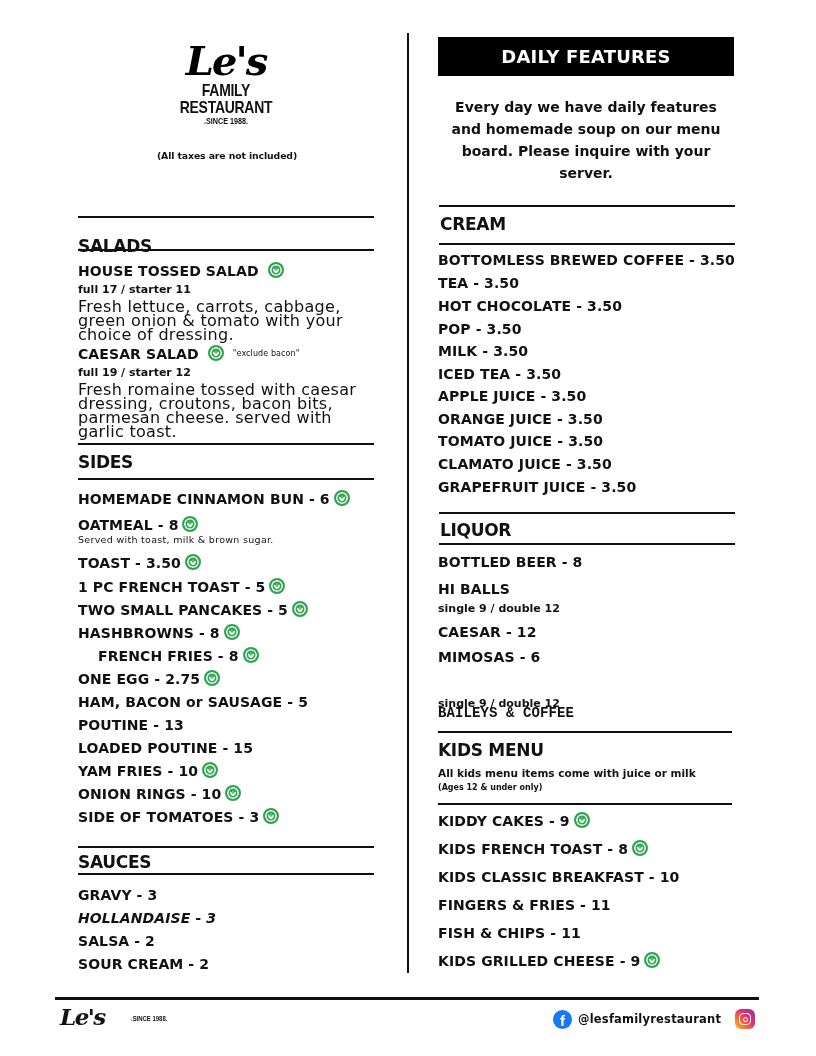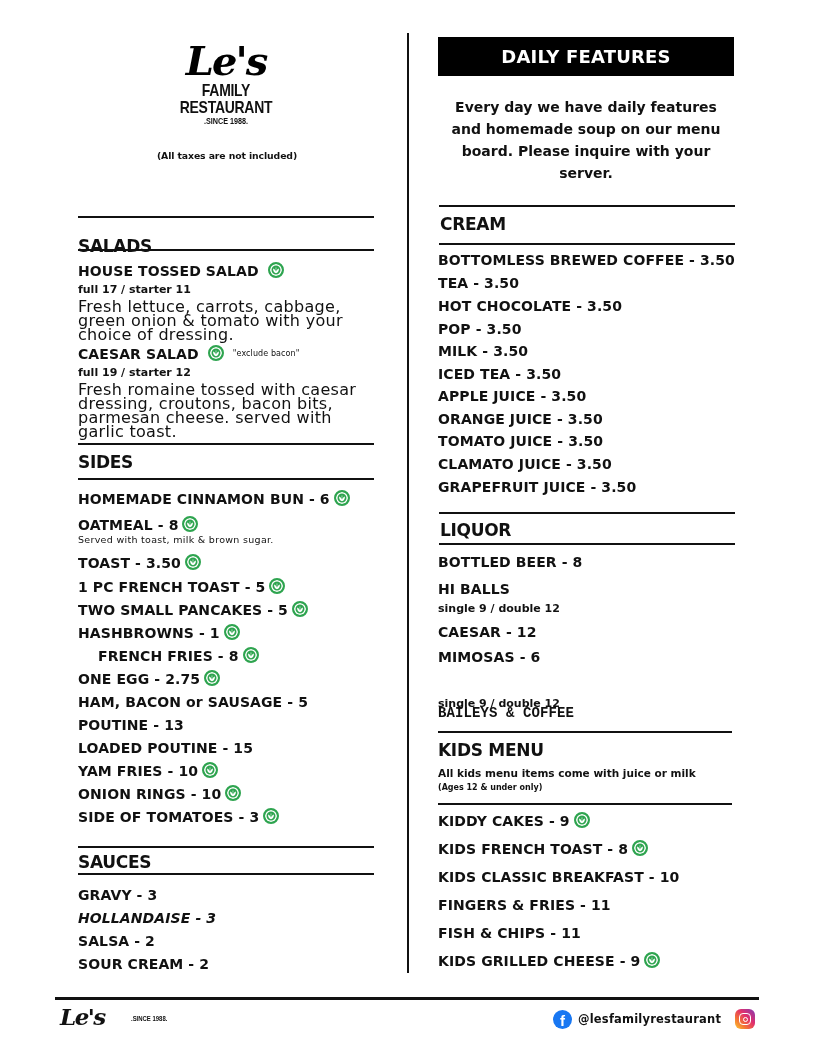--- a/index.html
+++ b/index.html
@@ -92,21 +92,21 @@
     <div class="desc" style="left: 78px; top: 533px; font-size: 9.5px;">Served with toast, milk &amp; brown sugar.</div>
     <div class="item" style="left: 78px; top: 554px;"><span>TOAST - 3.50</span><span class="veg"><svg viewBox="0 0 10 10">
           <path d="M5 9 C2 8 1 5 1.5 3 C3 3.5 4.5 5 5 7 C5.5 5 7 3.5 8.5 3 C9 5 8 8 5 9 Z M5 6 C4.5 4 4.5 2.5 5 1 C5.5 2.5 5.5 4 5 6 Z" fill="#fff"></path>
         </svg></span></div>
     <div class="item" style="left: 78px; top: 578px;"><span>1 PC FRENCH TOAST - 5</span><span class="veg"><svg viewBox="0 0 10 10">
           <path d="M5 9 C2 8 1 5 1.5 3 C3 3.5 4.5 5 5 7 C5.5 5 7 3.5 8.5 3 C9 5 8 8 5 9 Z M5 6 C4.5 4 4.5 2.5 5 1 C5.5 2.5 5.5 4 5 6 Z" fill="#fff"></path>
         </svg></span></div>
     <div class="item" style="left: 78px; top: 601px;"><span>TWO SMALL PANCAKES - 5</span><span class="veg"><svg viewBox="0 0 10 10">
           <path d="M5 9 C2 8 1 5 1.5 3 C3 3.5 4.5 5 5 7 C5.5 5 7 3.5 8.5 3 C9 5 8 8 5 9 Z M5 6 C4.5 4 4.5 2.5 5 1 C5.5 2.5 5.5 4 5 6 Z" fill="#fff"></path>
         </svg></span></div>
-    <div class="item" style="left: 78px; top: 624px;"><span>HASHBROWNS - 1</span><span class="veg"><svg viewBox="0 0 10 10">
+    <div class="item" style="left: 78px; top: 624px;"><span>HASHBROWNS - 8</span><span class="veg"><svg viewBox="0 0 10 10">
           <path d="M5 9 C2 8 1 5 1.5 3 C3 3.5 4.5 5 5 7 C5.5 5 7 3.5 8.5 3 C9 5 8 8 5 9 Z M5 6 C4.5 4 4.5 2.5 5 1 C5.5 2.5 5.5 4 5 6 Z" fill="#fff"></path>
         </svg></span></div>
     <div class="item" style="left: 78px; top: 647px; margin-left: 20px;"><span>FRENCH FRIES - 8</span><span class="veg"><svg viewBox="0 0 10 10">
           <path d="M5 9 C2 8 1 5 1.5 3 C3 3.5 4.5 5 5 7 C5.5 5 7 3.5 8.5 3 C9 5 8 8 5 9 Z M5 6 C4.5 4 4.5 2.5 5 1 C5.5 2.5 5.5 4 5 6 Z" fill="#fff"></path>
         </svg></span></div>
     <div class="item" style="left: 78px; top: 670px;"><span>ONE EGG - 2.75</span><span class="veg"><svg viewBox="0 0 10 10">
           <path d="M5 9 C2 8 1 5 1.5 3 C3 3.5 4.5 5 5 7 C5.5 5 7 3.5 8.5 3 C9 5 8 8 5 9 Z M5 6 C4.5 4 4.5 2.5 5 1 C5.5 2.5 5.5 4 5 6 Z" fill="#fff"></path>
         </svg></span></div>
     <div class="item" style="left: 78px; top: 693px;"><span>HAM, BACON or SAUSAGE - 5</span></div>
     <div class="item" style="left: 78px; top: 716px;"><span>POUTINE - 13</span></div>

